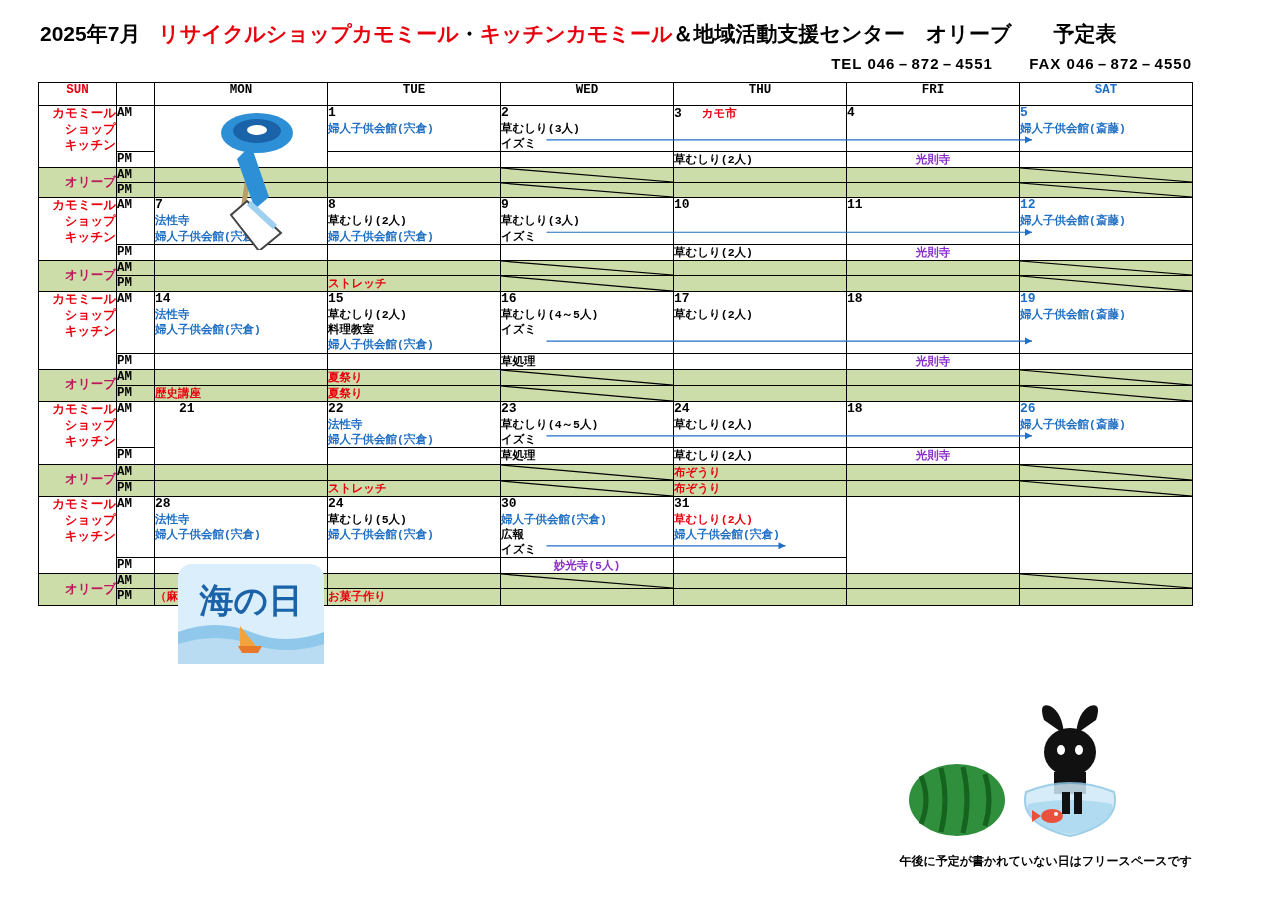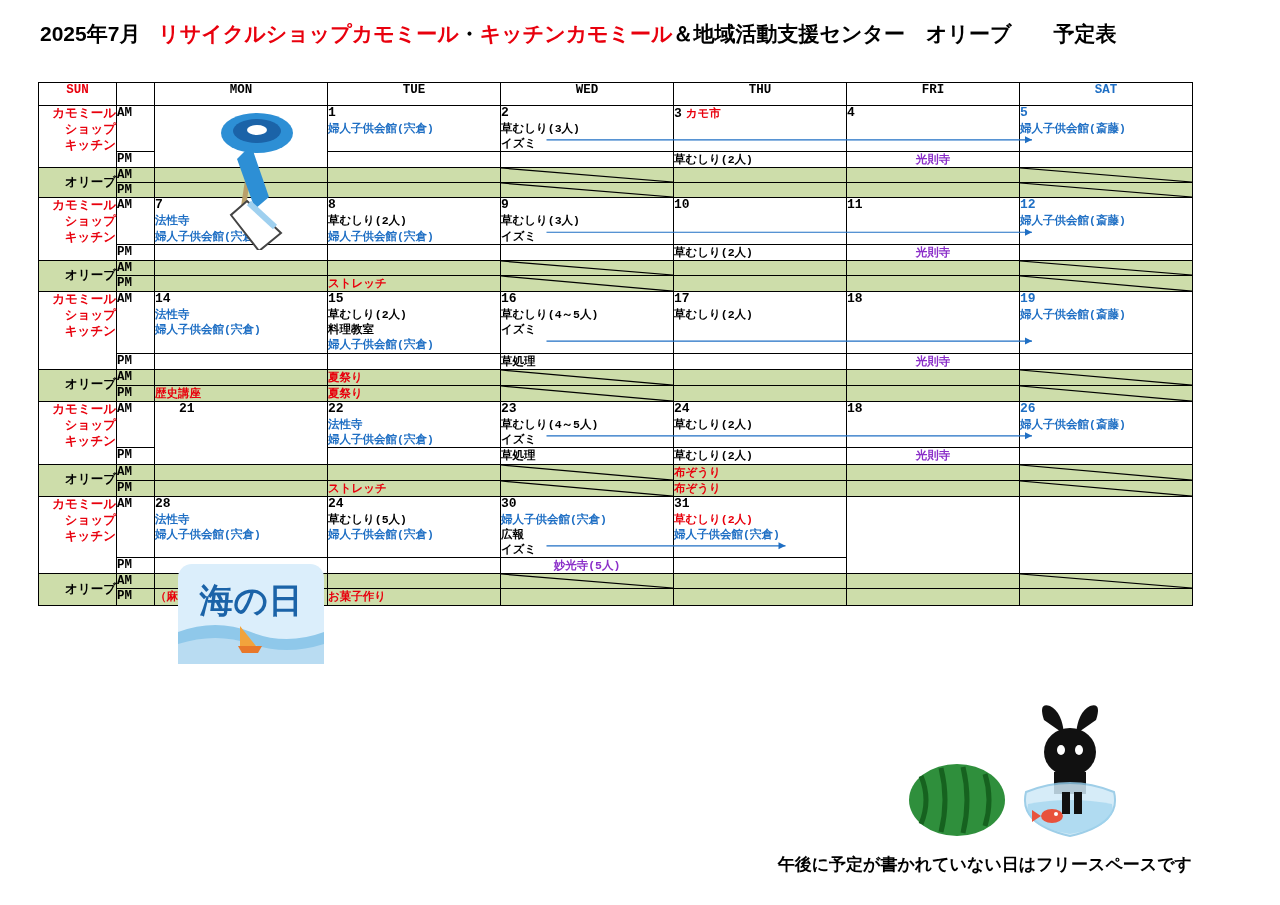--- a/index.html
+++ b/index.html
@@ -45,21 +45,21 @@
   }
   th.sun{color:#e8000d;}
   th.sat{color:#1f6fc4;}
   th.blank{}
 
   .rowlabel{
     color:#e8000d;font-size:11.5px;line-height:1.28;
     padding:4px 0 0 4px;text-align:right;font-weight:bold;
     vertical-align:middle;
   }
-  .rowlabel.olive{color:#000000;vertical-align:middle;padding-top:0;}
+  .rowlabel.olive{color:#be185d;vertical-align:middle;padding-top:0;}
   .ampm{
     vertical-align:middle;font-size:12px;font-weight:bold;
   }
 
   .daycell{position:relative;padding:3px 4px 2px 5px;}
   .dnum{font-size:13px;font-weight:bold;line-height:1.15;}
   .dnum.sat{color:#1f6fc4;}
   .ev{font-size:11.5px;line-height:1.32;font-weight:bold;}
   .blue{color:#1f6fc4;}
   .red{color:#e8000d;}
@@ -70,34 +70,41 @@
   .pmline{font-size:11.5px;font-weight:bold;padding:3px 4px 2px 5px;}
 
   
   .diag{position:relative;}
   .diag svg{position:absolute;left:0;top:0;width:100%;height:100%;}
 
   
   .ill{position:absolute;}
 
   .footnote{
-    position:absolute;right:88px;top:853px;font-size:17px;font-weight:bold;
+    position:absolute;right:88px;top:853px;font-size:12px;font-weight:bold;
     white-space:nowrap;
   }
 </style>
 </head>
 <body>
 
 <div class="page">
 
   <div class="title-row">
     <span class="t-black">2025年7月</span>
     <span style="display:inline-block;width:12px"></span><span class="t-red">リサイクルショップカモミール</span><span class="t-black">・</span><span class="t-red">キッチンカモミール</span><span class="t-black">＆地域活動支援センター　オリーブ　　予定表</span>
   </div>
 
+  <div class="contact">
+    <span>TEL</span>
+    <span>046－872－4551</span>
+    <span class="sp"></span>
+    <span>FAX</span>
+    <span>046－872－4550</span>
+  </div>
 
   <table class="cal">
     <colgroup>
       <col class="c-label">
         <col class="c-ampm">
       <col class="c-day">
         <col class="c-day">
         <col class="c-day">
         <col class="c-day">
         <col class="c-day">
@@ -119,21 +126,21 @@
         <tr>
           <td class="rowlabel" rowspan="2">
             <div>カモミール</div>
             <div>ショップ</div>
             <div>キッチン</div>
           </td>
           <td class="ampm">AM</td>
           <td class="daycell" rowspan="2" style="height: 0px;"></td>
           <td class="daycell"><span class="dnum ">1</span><div class="ev blue">婦人子供会館(宍倉)</div></td>
           <td class="daycell"><span class="dnum ">2</span><div class="ev black">草むしり(3人)</div><div class="ev black">イズミ</div></td>
-          <td class="daycell"><span class="dnum ">3</span><span class="ev red" style="margin-left:4px">カモ市</span><div style="height:2px"></div></td>
+          <td class="daycell"><span class="dnum ">3</span><span class="ev red" style="margin-left:20px">カモ市</span><div style="height:2px"></div></td>
           <td class="daycell"><span class="dnum ">4</span></td>
           <td class="daycell"><span class="dnum sat">5</span><div class="ev blue">婦人子供会館(斎藤)</div></td>
         </tr>
         <tr>
           <td class="ampm">PM</td>
           <td class="pmline"></td>
           <td class="pmline"></td>
           <td class="pmline">
             <div class="ev black">草むしり(2人)</div>
           </td>

